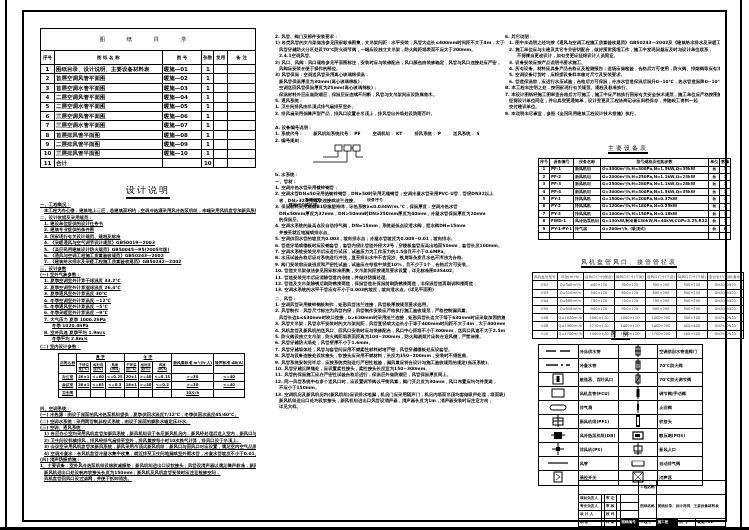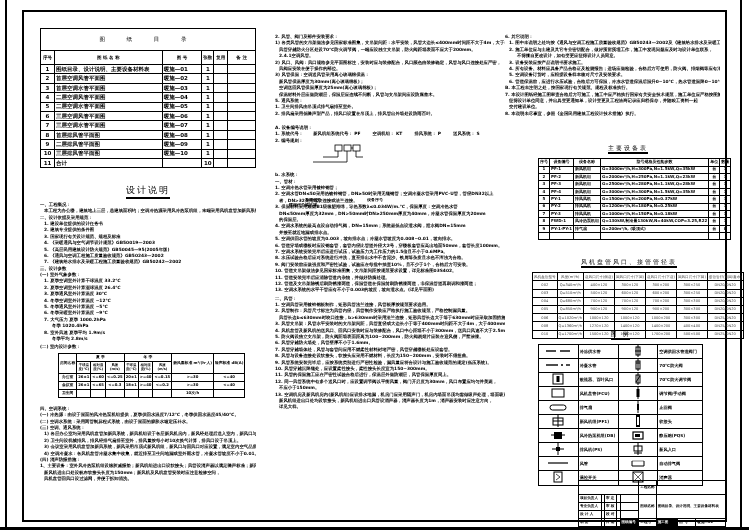--- a/index.html
+++ b/index.html
@@ -134,21 +134,21 @@
         <td class="c">11</td>
         <td class="">合计</td>
         <td class=""></td>
         <td class="c">10</td>
         <td class=""></td>
         <td class=""></td>
       </tr>
     </tbody>
 </table>
 
-<div class="abs" style="left:40px; top:185px; width:216px;">
+<div class="abs" style="left:40px; top:185px; width:216px;text-decoration:underline;">
   <div class="sec-title"><span class="underline">设计说明</span></div>
   <div id="left-lines" style="margin-top:3px;">
       <div class="line">一、工程概况：</div>
       <div class="line i1">本工程为办公楼，建筑地上三层，总建筑面积约；空调冷热源采用风冷热泵机组，末端采用风机盘管加新风系统。</div>
       <div class="line">二、设计依据及采用规范：</div>
       <div class="line i1">1. 建设单位提供的设计任务书</div>
       <div class="line i1">2. 建筑专业提供的条件图</div>
       <div class="line i1">3. 国家现行有关设计规范、规程及标准</div>
       <div class="line i1">4. 《采暖通风与空气调节设计规范》GB50019—2003</div>
       <div class="line i1">5. 《高层民用建筑设计防火规范》GB50045—95(2005年版)</div>

